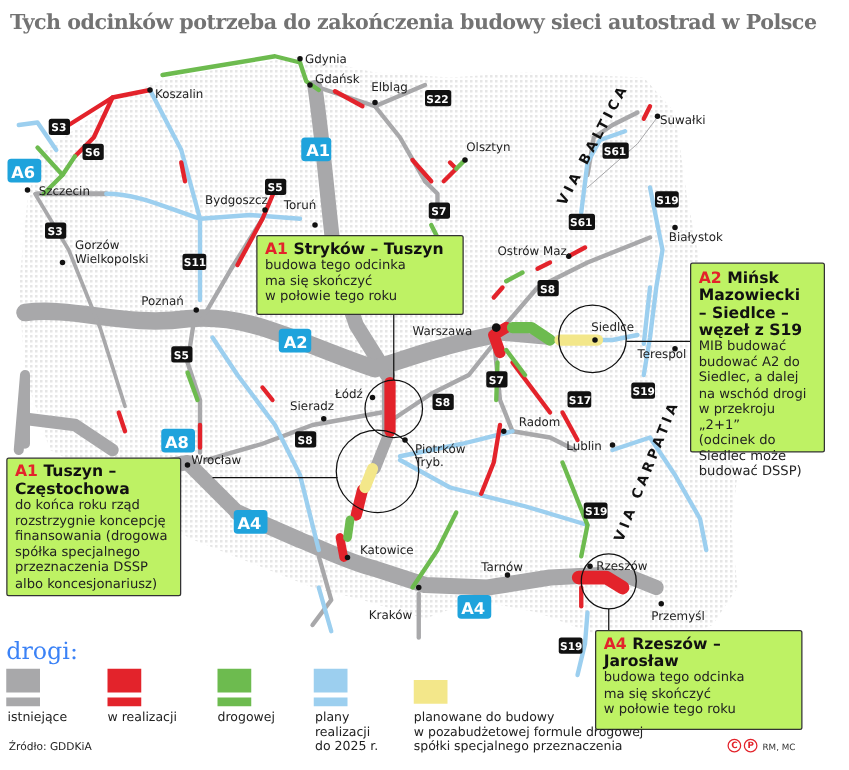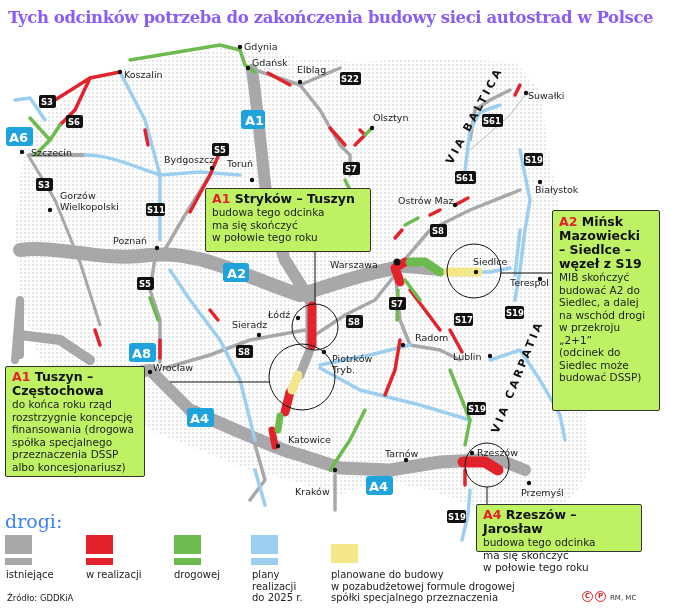--- a/index.html
+++ b/index.html
@@ -1,17 +1,17 @@
 <!DOCTYPE html>
 <html><head>
 <meta charset="utf-8">
 <style>
   html,body{margin:0;padding:0;background:#fff;}
   body{width:679px;height:616px;position:relative;overflow:hidden;font-family:"DejaVu Sans","Liberation Sans",sans-serif;color:#1a1a1a;}
-  .title{position:absolute;left:8px;top:8px;font-family:"DejaVu Serif","Liberation Serif",serif;font-weight:bold;font-size:16.5px;letter-spacing:-0.4px;color:#8b5cf6;white-space:nowrap;}
+  .title{position:absolute;left:8px;top:8px;font-family:"DejaVu Serif","Liberation Serif",serif;font-weight:bold;font-size:16.5px;letter-spacing:-0.4px;color:#737373;white-space:nowrap;}
   svg.map{position:absolute;left:0;top:0;}
   .city{font-size:9.5px;fill:#222;font-family:"DejaVu Sans","Liberation Sans",sans-serif;}
   .via{font-size:11px;font-weight:bold;letter-spacing:3px;fill:#111;font-family:"DejaVu Sans","Liberation Sans",sans-serif;}
   .box{position:absolute;background:#bef264;border:1.2px solid #333;border-radius:2px;padding:3px 6px 4px 6px;font-size:10.5px;line-height:12.5px;color:#222;box-sizing:border-box;}
   .box .hd{font-weight:bold;font-size:12.5px;line-height:14px;color:#111;}
   .box .hd .code{color:#e3232b;}
   .legend-title{position:absolute;left:5px;top:510px;font-family:"DejaVu Serif","Liberation Serif",serif;font-size:19px;color:#3b82f6;}
   .lg{position:absolute;font-size:10px;line-height:11.5px;color:#222;}
   .sw{position:absolute;width:27px;height:19px;}
   .swl{position:absolute;width:27px;height:7px;}
@@ -328,47 +328,47 @@
   </g>
 </svg>
 
 <div class="box" style="left:205px;top:188px;width:166px;height:64px;">
   <div class="hd"><span class="code">A1</span><span> Stryków – Tuszyn</span></div>
   <div>budowa tego odcinka</div>
   <div>ma się skończyć</div>
   <div>w połowie tego roku</div>
 </div>
 
-<div class="box" style="left:552px;top:210px;width:108px;height:201px;padding-top:4px;">
+<div class="box" style="left:552px;top:210px;width:108px;height:152px;padding-top:4px;">
   <div class="hd"><span class="code">A2</span><span> Mińsk</span></div>
   <div class="hd">Mazowiecki</div>
   <div class="hd">– Siedlce –</div>
   <div class="hd">węzeł z S19</div>
-  <div>MIB skończyć</div>
+  <div>MIB budować</div>
   <div>budować A2 do</div>
   <div>Siedlec, a dalej</div>
   <div>na wschód drogi</div>
   <div>w przekroju „2+1”</div>
   <div>(odcinek do</div>
   <div>Siedlec może</div>
   <div>budować DSSP)</div>
 </div>
 
 <div class="box" style="left:5px;top:366px;width:140px;height:111px;">
   <div class="hd"><span class="code">A1</span><span> Tuszyn –</span></div>
   <div class="hd">Częstochowa</div>
   <div>do końca roku rząd</div>
   <div>rozstrzygnie koncepcję</div>
   <div>finansowania (drogowa</div>
   <div>spółka specjalnego</div>
   <div>przeznaczenia DSSP</div>
   <div>albo koncesjonariusz)</div>
 </div>
 
-<div class="box" style="left:476px;top:504px;width:166px;height:48px;">
+<div class="box" style="left:476px;top:504px;width:166px;height:80px;">
   <div class="hd"><span class="code">A4</span><span> Rzeszów – Jarosław</span></div>
   <div>budowa tego odcinka</div>
   <div>ma się skończyć</div>
   <div>w połowie tego roku</div>
 </div>
 
 <div class="legend-title">drogi:</div>
 
 <div>
   <div class="sw" style="left:5px;top:535px;background:#a8a8aa;"></div>

